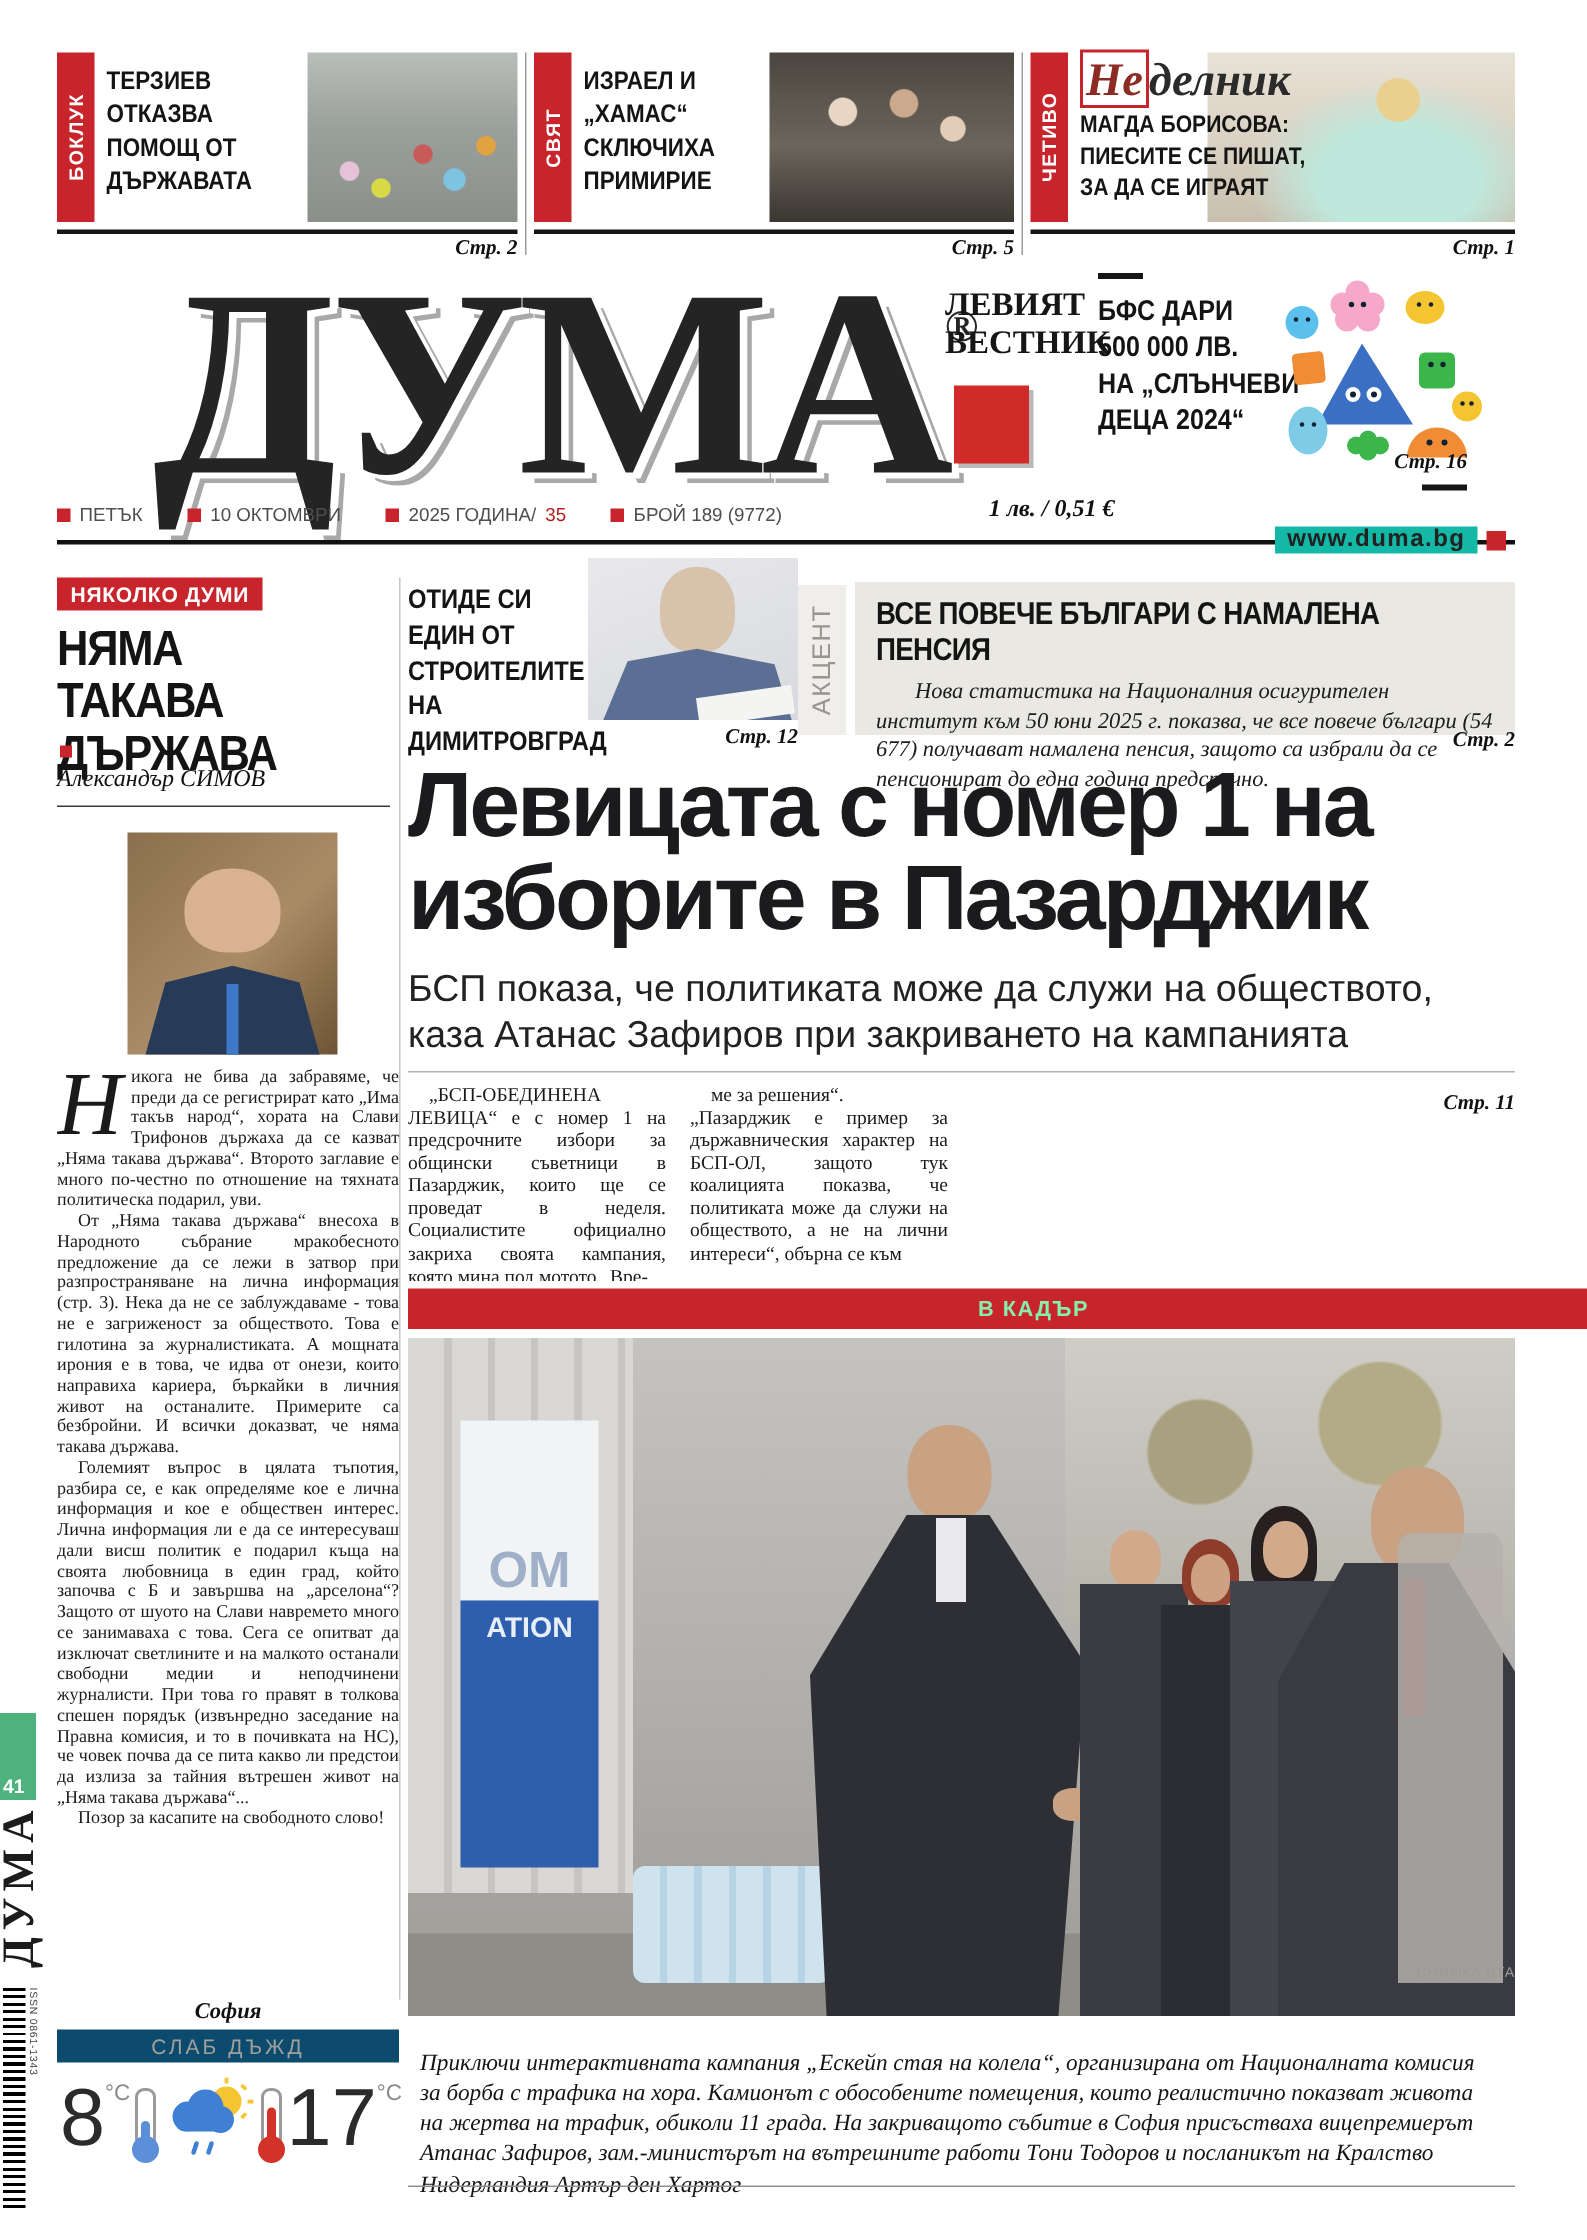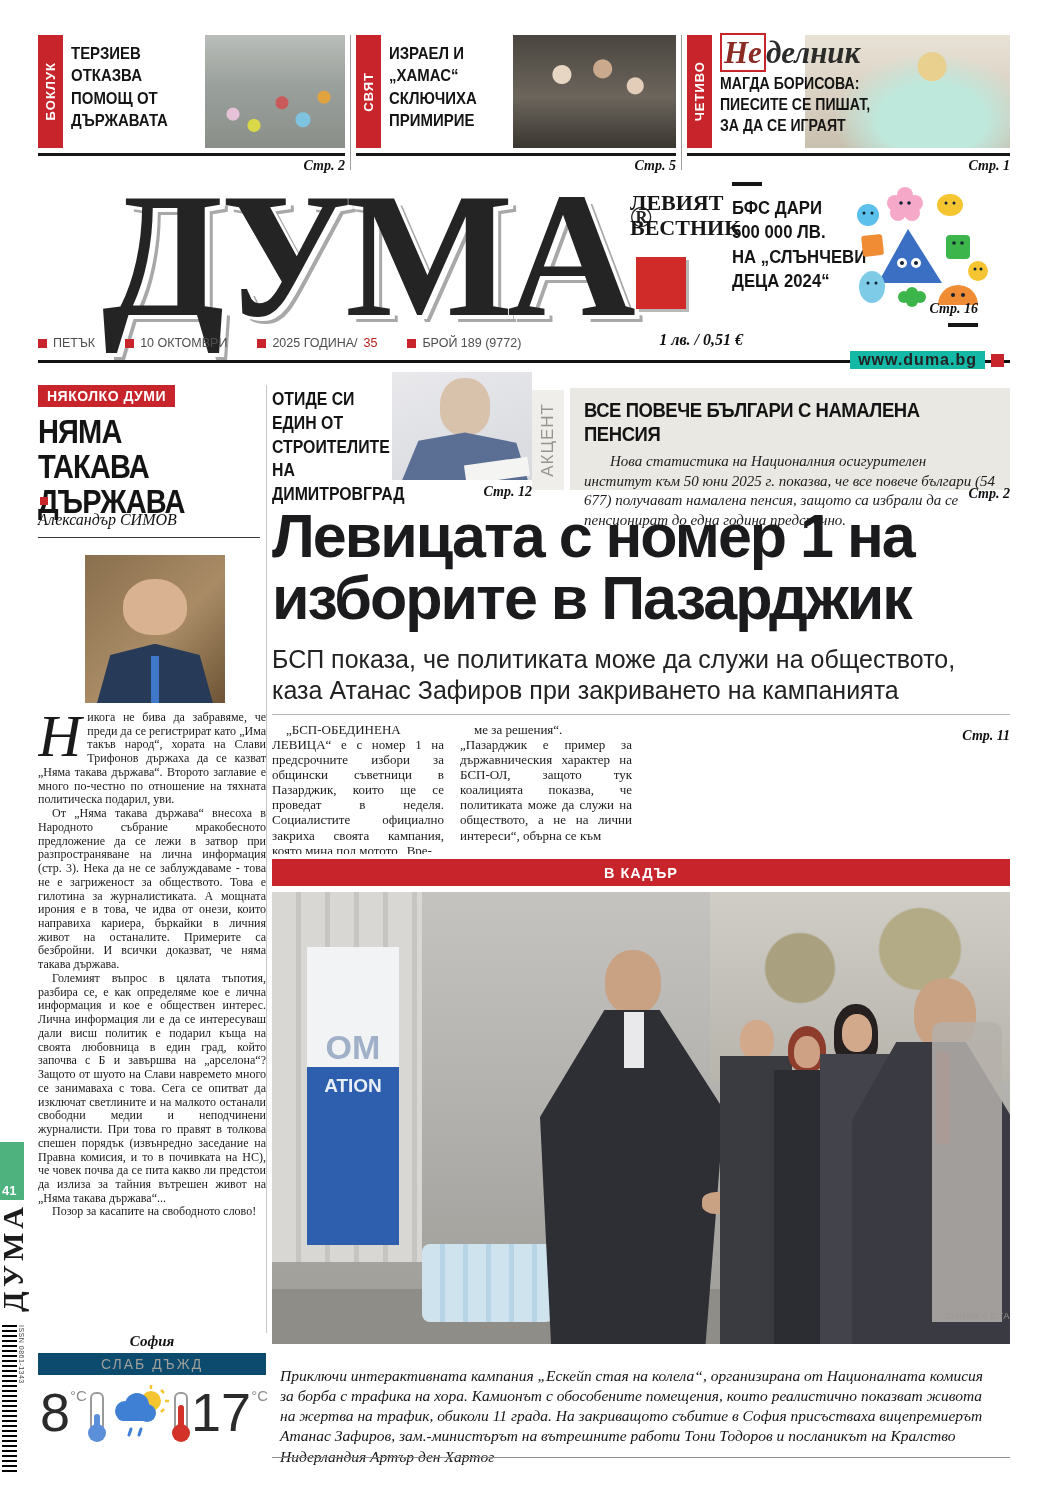--- a/index.html
+++ b/index.html
@@ -111,22 +111,22 @@
   .accent-label span{writing-mode:vertical-rl;transform:rotate(180deg);color:#96958e;font-size:17px;letter-spacing:1px;}
   .accent-box{background:#e9e8e3;padding:10px 14px 8px 14px;}
   .accent-title{font-weight:800;font-size:21px;letter-spacing:-0.5px;color:#141414;}
   .accent-text{font-family:"Liberation Serif",serif;font-style:italic;font-size:15px;line-height:1.3;
                color:#1c1c1c;margin-top:6px;text-indent:26px;}
   .lead-headline{font-weight:800;font-size:61px;line-height:1.02;letter-spacing:-2px;color:#1b1b1d;}
   .lead-subhead{font-size:25px;line-height:1.25;color:#222;}
   .hairline{border-top:1px solid #b3b3af;}
   .lead-col{font-family:"Liberation Serif",serif;font-size:13px;line-height:1.16;text-align:justify;
             color:#1a1a1a;white-space:pre-line;text-indent:14px;}
-  .band{background:#c8242b;color:#ffffff;font-weight:bold;font-size:14.5px;letter-spacing:1px;
-        display:flex;align-items:center;justify-content:center;}
+  .band{background:#c8242b;color:#86efac;font-weight:bold;font-size:14.5px;letter-spacing:1px;
+        display:flex;align-items:center;justify-content:center;padding-left:48px;}
 
   
   .scene{background:linear-gradient(180deg,#c4c3c0 0%,#b4b2ae 45%,#9d9b96 100%);overflow:hidden;}
   .scene > div{position:absolute;}
   .sc-building{left:0;top:0;width:150px;height:370px;
       background:repeating-linear-gradient(90deg,#d8d7d4 0 24px,#c6c5c1 24px 29px);}
   .sc-truck{left:135px;top:0;width:300px;height:235px;
       background:repeating-linear-gradient(90deg,#66666a 0 13px,#53535７ 13px 17px,#7b7b7f 17px 29px);}
   .sc-trees{right:0;top:0;width:300px;height:190px;
       background:radial-gradient(circle at 30% 40%,#a8a07e 0 34px,transparent 36px),

